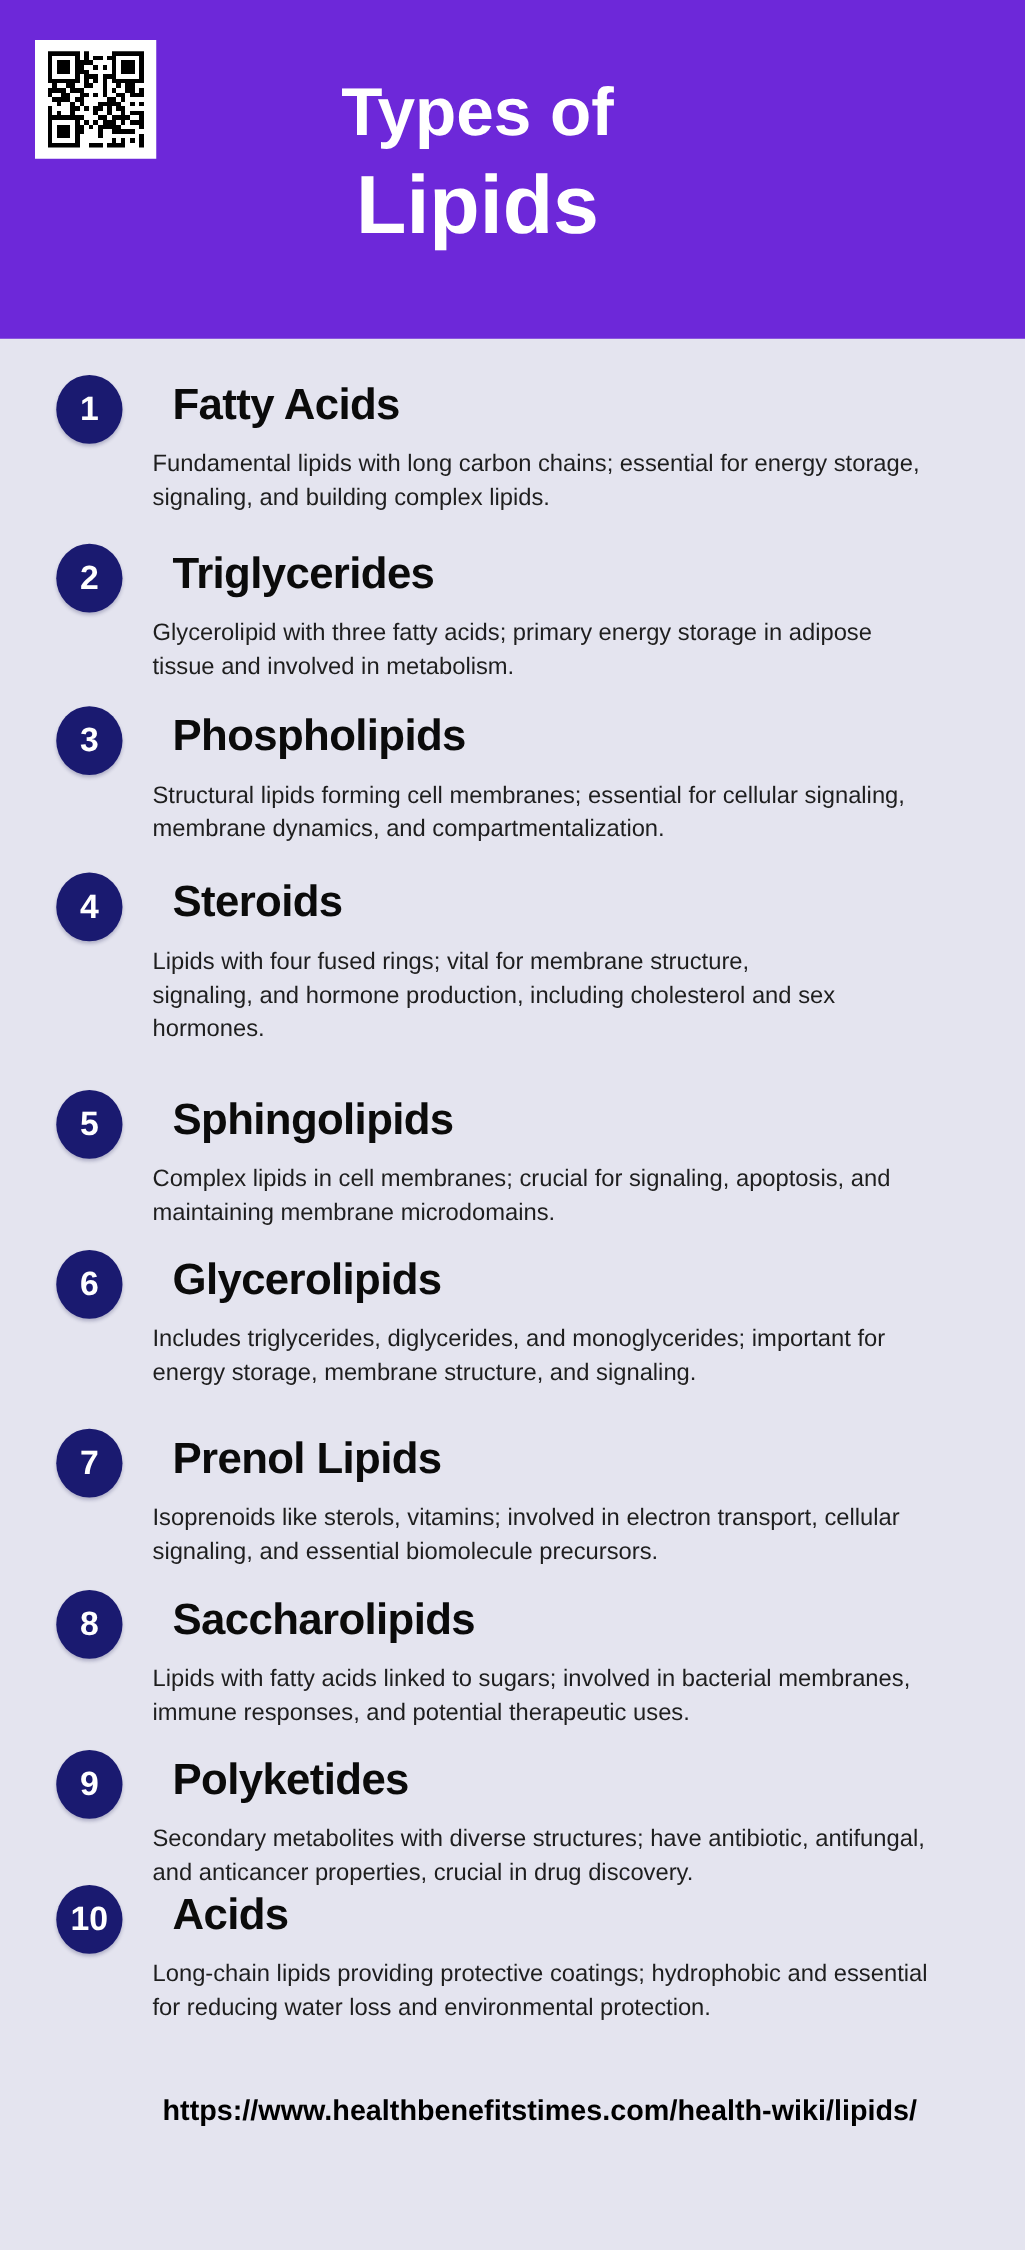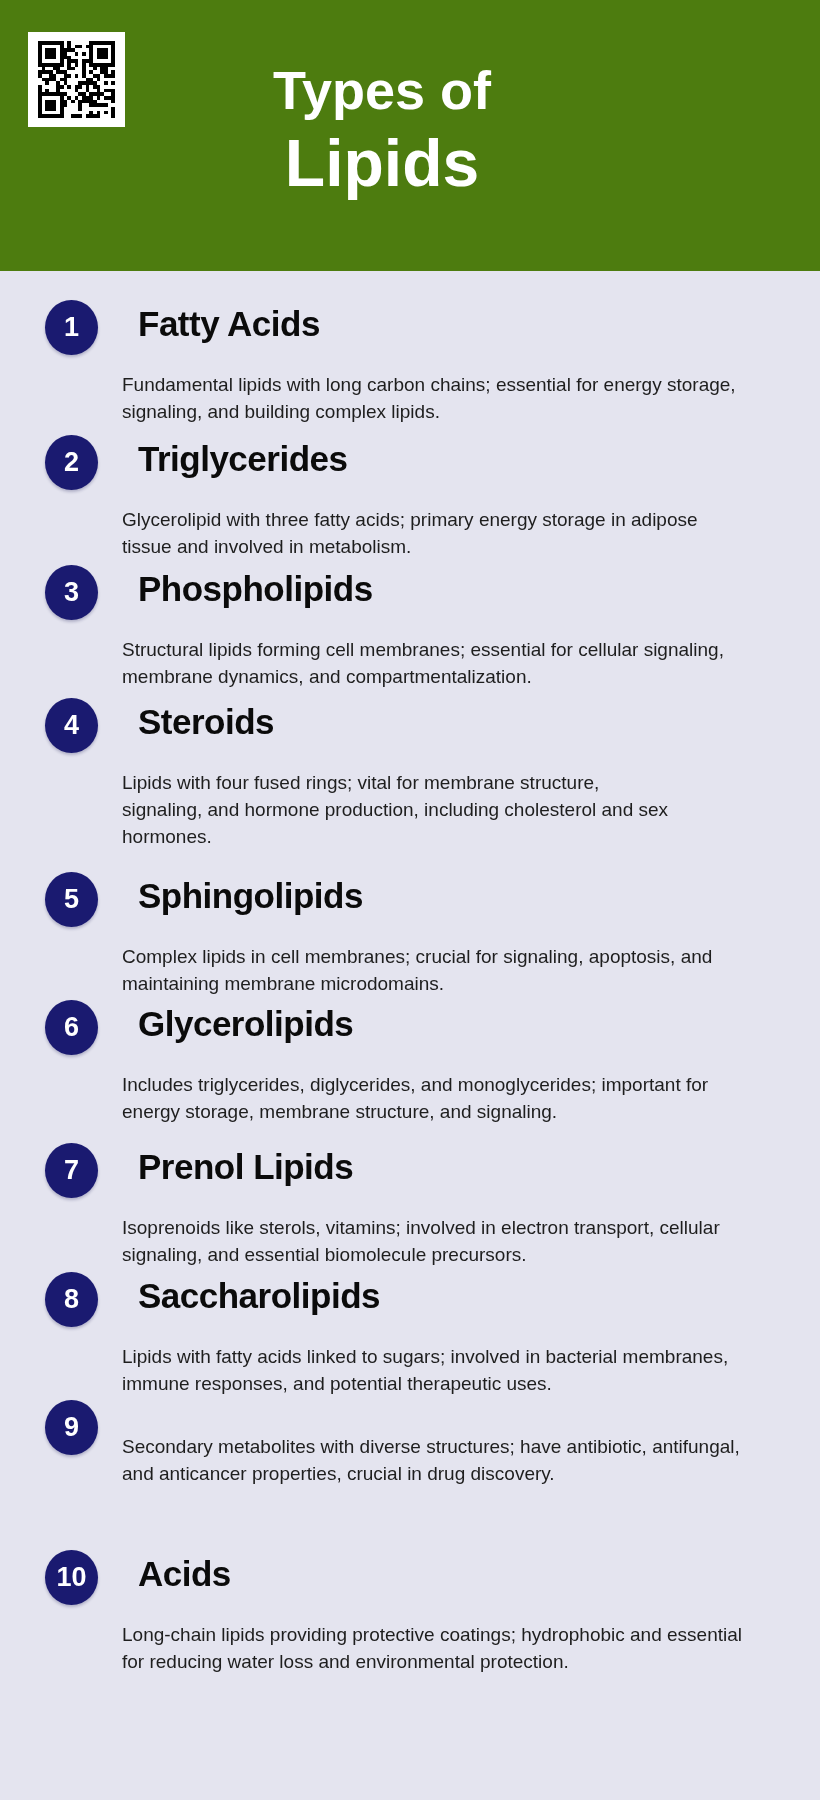--- a/index.html
+++ b/index.html
@@ -38,21 +38,21 @@
     display:flex; align-items:center; justify-content:center;
     box-shadow: 0 2px 3px rgba(20,20,80,0.25);
   }
   .item-text { margin-left:24px; padding-top:5px; }
   .item-title {
     font-size:35px; font-weight:bold; color:#0b0b0b; letter-spacing:-0.5px;
     line-height:38px;
     margin-left:16px;
   }
   .item-desc {
-    margin-top:28px; width:690px;
+    margin-top:15px; width:690px;
     font-size:19px; line-height:27px; color:#1e1e1e;
     white-space:pre-line;
   }
 
   
   .source-url {
     position:absolute; left:130px; top:1675px;
     font-size:23px; font-weight:bold; color:#000;
     letter-spacing:0px;
   }
@@ -69,21 +69,21 @@
   .brand-times {
     margin-top:0; font-size:17px; font-weight:bold;
     color: var(--logo-blue, #2980c4); letter-spacing:7px;
   }
 </style>
 </head>
 <body style="--navy: #0e0e6a; --navy-circle: #1a1a70; --bg: #e4e4ef; --logo-blue: #2980c4; --logo-green: #7ab63c;">
 
 <div class="page">
 
-  <div class="header" style="background: #4d7c0f;">
+  <div class="header" style="background: #6d28d9;">
     <div class="qr-box">
         <svg viewBox="0 0 21 21" shape-rendering="crispEdges" fill="#000" xmlns="http://www.w3.org/2000/svg">
           <rect x="0" y="0" width="1" height="1"></rect>
           <rect x="1" y="0" width="1" height="1"></rect>
           <rect x="2" y="0" width="1" height="1"></rect>
           <rect x="3" y="0" width="1" height="1"></rect>
           <rect x="4" y="0" width="1" height="1"></rect>
           <rect x="5" y="0" width="1" height="1"></rect>
           <rect x="6" y="0" width="1" height="1"></rect>
           <rect x="8" y="0" width="1" height="1"></rect>
@@ -410,36 +410,38 @@
       <p class="item-desc">Lipids with fatty acids linked to sugars; involved in bacterial membranes,
 immune responses, and potential therapeutic uses.</p>
     </div>
   </div>
 
   <div class="item" style="top:1400px">
     <div class="num-circle">
         <span>9</span>
       </div>
     <div class="item-text">
+      <h2 class="item-title">Polyketides</h2>
       <p class="item-desc">Secondary metabolites with diverse structures; have antibiotic, antifungal,
 and anticancer properties, crucial in drug discovery.</p>
     </div>
   </div>
 
-  <div class="item" style="top:1550px">
+  <div class="item" style="top:1508px">
     <div class="num-circle">
         <span>10</span>
       </div>
     <div class="item-text">
       <h2 class="item-title">Acids</h2>
       <p class="item-desc">Long-chain lipids providing protective coatings; hydrophobic and essential
 for reducing water loss and environmental protection.</p>
     </div>
   </div>
 
+  <div class="source-url">https://www.healthbenefitstimes.com/health-wiki/lipids/</div>
 
   <div class="brand">
     <div class="brand-main">
       <span class="brand-leaf"></span><span class="brand-health">Health</span><span class="brand-benefits">Benefits</span>
     </div>
     <div class="brand-times">t i m e s . c o m</div>
   </div>
 
 </div>
 

